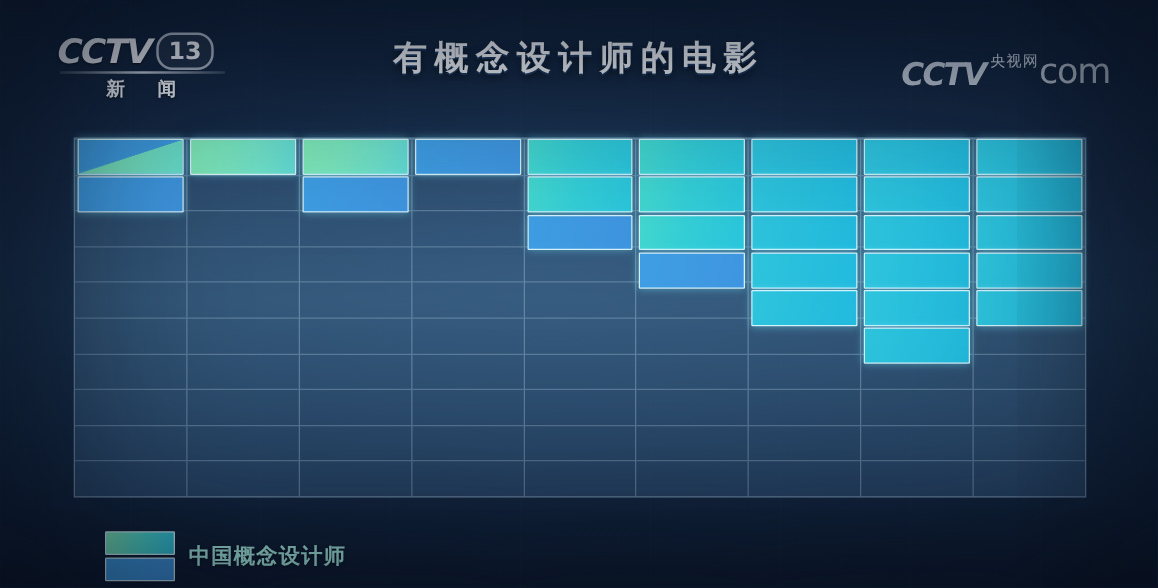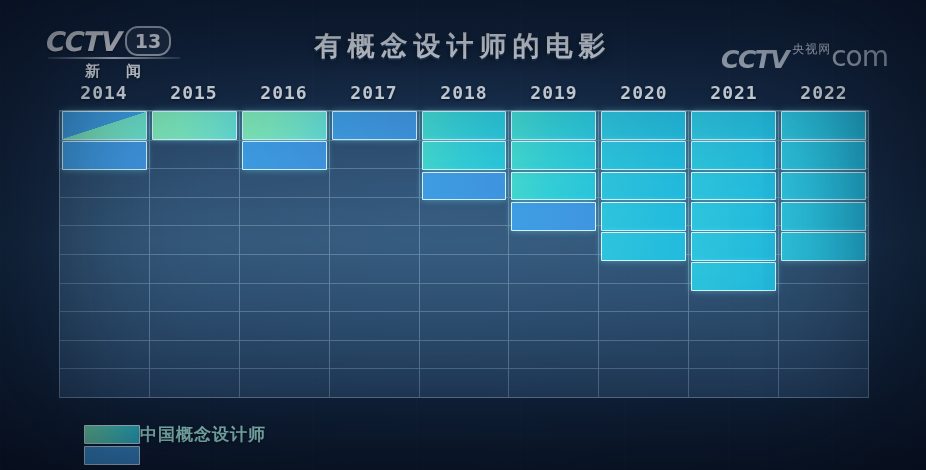--- a/index.html
+++ b/index.html
@@ -140,21 +140,21 @@
   }
   
   .blk.split-2014{
     background:
       linear-gradient(to bottom right, #3e9ee4 0%, #3e9ee4 49.5%, rgba(62,158,228,0) 50%, rgba(62,158,228,0) 100%),
       linear-gradient(100deg,#7fe9b8 0%,#75e6c4 55%,#68e0ce 100%);
   }
 
   
   .legend{
-    position:absolute;left:68px;top:425px;display:flex;gap:0;padding-left:16px;
+    position:absolute;left:68px;top:425px;display:flex;align-items:center;gap:11px;padding-left:16px;
   }
   .swatch{
     width:56px;height:40px;display:flex;flex-direction:column;gap:2px;
   }
   .sw{flex:1;border:1.4px solid rgba(224,248,255,0.9);box-sizing:border-box;border-radius:1px;}
   .sw.green{background:linear-gradient(100deg,#7fe9b8 0%,#4bd9cf 55%,#2dc3de 100%);}
   .sw.blue{background:linear-gradient(100deg,#3e9ee4 0%,#3f95e0 100%);}
   .legend-labels{display:flex;flex-direction:column;line-height:1.18;}
   .lg-cn{
     font-size:17px;color:#a9f0e6;letter-spacing:1px;font-weight:700;
@@ -183,31 +183,20 @@
   <div class="headline">有概念设计师的电影</div>
 
   <div class="cctv-com">
     <span class="cc-main">CCTV</span>
     <span class="cc-stack">
       <span class="cc-cn">央视网</span>
       <span class="cc-dot">com</span>
     </span>
   </div>
 
-  <div class="years">
-    <span class="year">2014</span>
-    <span class="year">2015</span>
-    <span class="year">2016</span>
-    <span class="year">2017</span>
-    <span class="year">2018</span>
-    <span class="year">2019</span>
-    <span class="year">2020</span>
-    <span class="year">2021</span>
-    <span class="year">2022</span>
-  </div>
 
   <div class="grid" id="grid">
       <div class="col">
         <div class="cellbg"></div>
         <div class="cellbg"></div>
         <div class="cellbg"></div>
         <div class="cellbg"></div>
         <div class="cellbg"></div>
         <div class="cellbg"></div>
         <div class="cellbg"></div>

